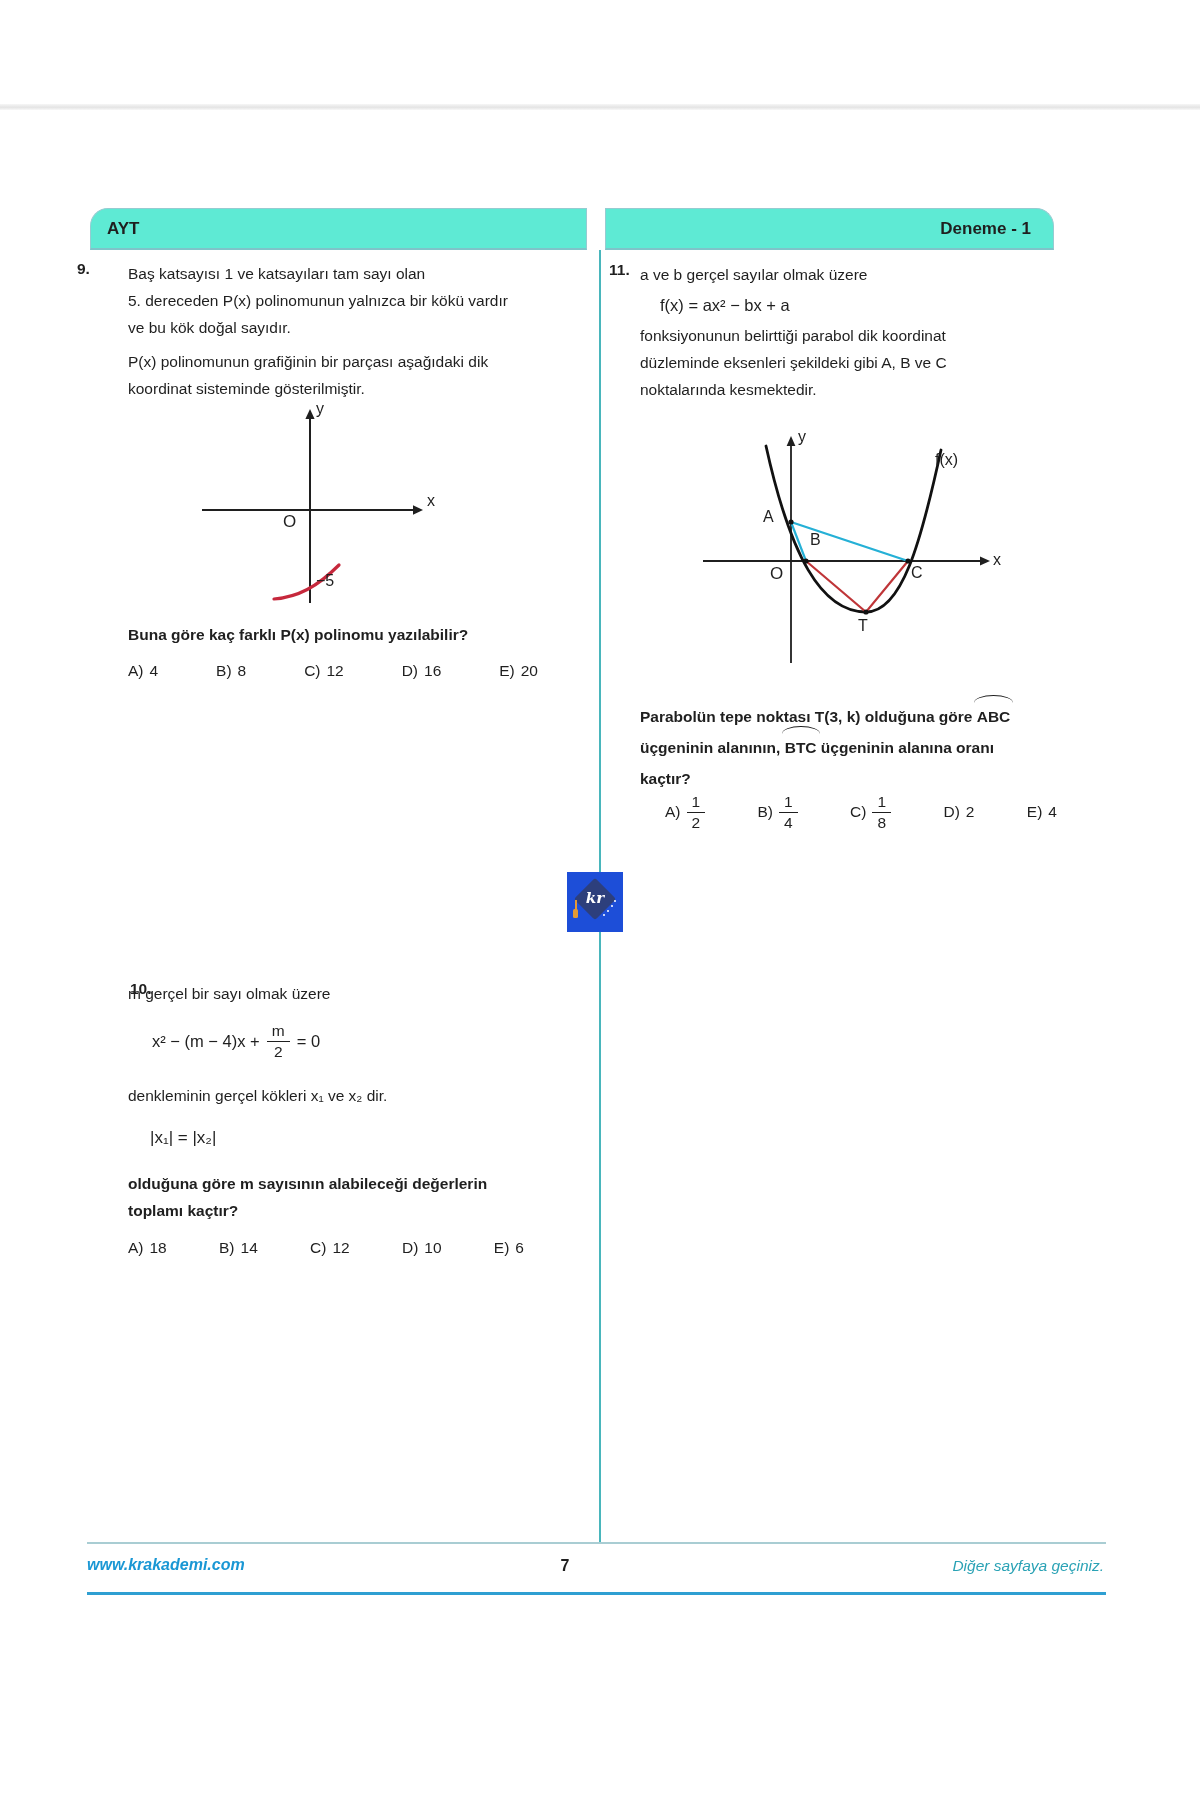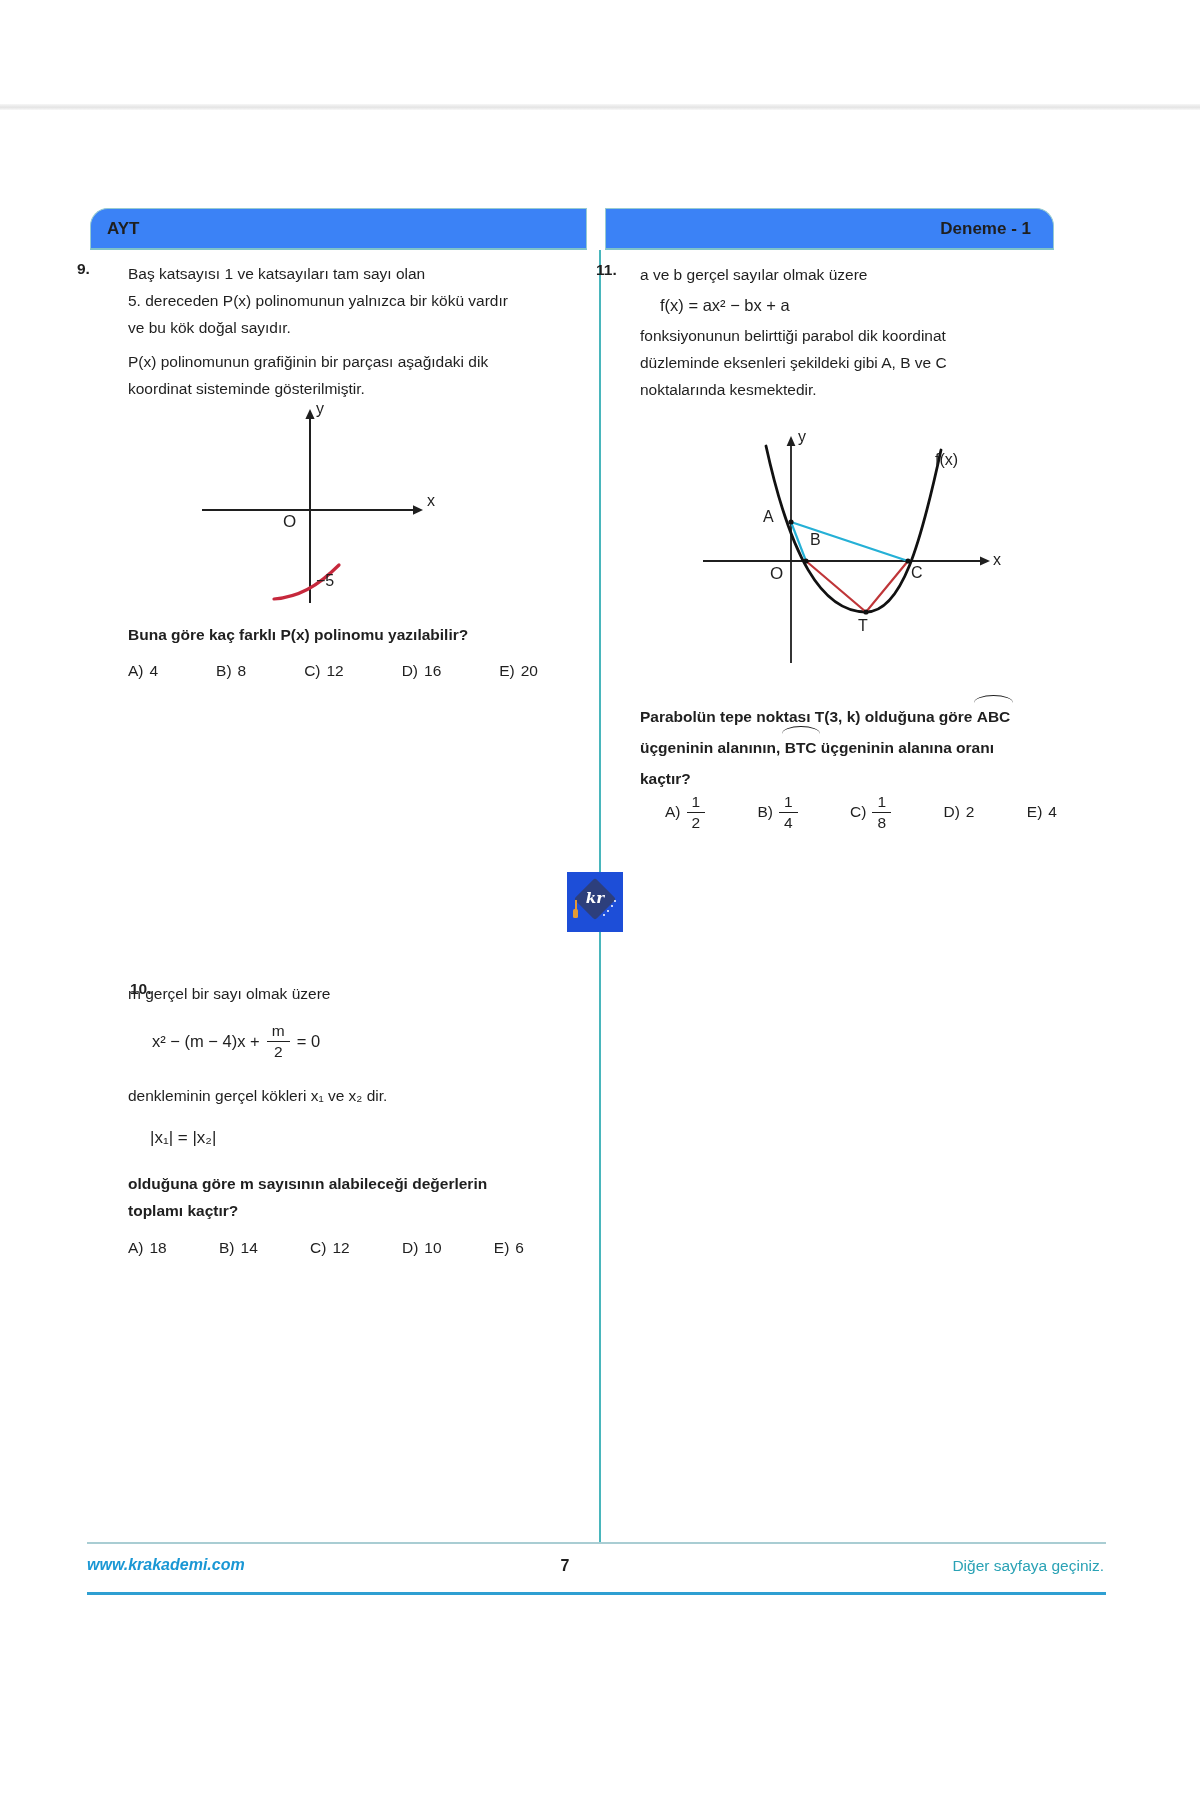--- a/index.html
+++ b/index.html
@@ -5,21 +5,21 @@
   html,body{margin:0;padding:0;}
   body{
     width:1200px;height:1800px;position:relative;background:#ffffff;
     font-family:"Liberation Sans", sans-serif;color:#1f1f1f;overflow:hidden;
   }
   .abs{position:absolute;}
   
   .top-band{left:0;top:104px;width:1200px;height:6px;
     background:linear-gradient(#f6f6f6,#e4e4e4 55%,#f8f8f8);}
   
-  .hdr{top:208px;height:42px;border:1.6px solid #96cbd1;box-sizing:border-box;background:#3b82f6;}
+  .hdr{top:208px;height:42px;border:1.6px solid #96cbd1;box-sizing:border-box;background:#5eead4;}
   .hdr-left{left:90px;width:497px;border-radius:18px 0 0 0;border-bottom-width:2px;border-bottom-color:#7fc3c9;}
   .hdr-right{left:605px;width:449px;border-radius:0 18px 0 0;border-bottom-width:2px;border-bottom-color:#7fc3c9;}
   .hdr-label{font-weight:bold;font-size:17px;line-height:39px;display:block;}
   .hdr-left .hdr-label{padding-left:16px;text-align:left;}
   .hdr-right .hdr-label{padding-right:22px;text-align:right;}
   
   .divider{left:599px;top:250px;width:2px;height:1293px;background:#49b6bc;}
   
   .logo{left:567px;top:872px;width:56px;height:60px;background:#1d4ed8;}
   .logo .diamond{position:absolute;left:13px;top:12px;width:30px;height:30px;background:#2d3f7c;
@@ -47,21 +47,21 @@
   
   .overarc{position:relative;display:inline-block;font-weight:bold;}
   .overarc::before{content:"";position:absolute;left:-3px;right:-3px;top:-6px;height:7px;
     border-top:1.9px solid #1f1f1f;border-radius:50% 50% 0 0 / 100% 100% 0 0;}
   .q11-stem-line{line-height:31px;}
   
   .f-topline{left:87px;top:1542px;width:1019px;height:1.6px;background:#a9cdd3;}
   .f-botline{left:87px;top:1592px;width:1019px;height:2.6px;background:#2f9fd2;}
   .f-site{left:87px;top:1556px;font-size:16px;font-weight:bold;font-style:italic;color:#1a97d4;}
   .f-page{left:540px;top:1557px;width:50px;text-align:center;font-size:16px;font-weight:bold;color:#1f1f1f;}
-  .f-next{right:96px;top:1557px;font-size:15.5px;color:#2aa2b5;}
+  .f-next{right:96px;top:1557px;font-size:15.5px;font-style:italic;color:#2aa2b5;}
 </style>
 </head>
 <body>
 
 <div class="abs top-band"></div>
 
 <div class="abs hdr hdr-left">
   <span class="hdr-label">AYT</span>
 </div>
 <div class="abs hdr hdr-right">
@@ -165,21 +165,21 @@
   <span class="opt">
       <span>D)</span>
       <span>10</span>
     </span>
   <span class="opt">
       <span>E)</span>
       <span>6</span>
     </span>
 </div>
 
-<span class="abs qnum" style="left:596px;top:261px;">11.</span>
+<span class="abs qnum" style="left:609px;top:261px;">11.</span>
 <div class="abs qtext" style="left:640px;top:261px;">a ve b gerçel sayılar olmak üzere</div>
 <div class="abs qtext" style="left:660px;top:292px;font-size:16.5px;">f(x) = ax² − bx + a</div>
 <div class="abs qtext" style="left:640px;top:322px;width:400px;">
   <div>fonksiyonunun belirttiği parabol dik koordinat</div>
   <div>düzleminde eksenleri şekildeki gibi A, B ve C</div>
   <div>noktalarında kesmektedir.</div>
 </div>
 
 <div class="graph" style="left:690px;top:418px;width:320px;height:252px;">
   <svg width="320" height="252" viewBox="0 0 320 252">

